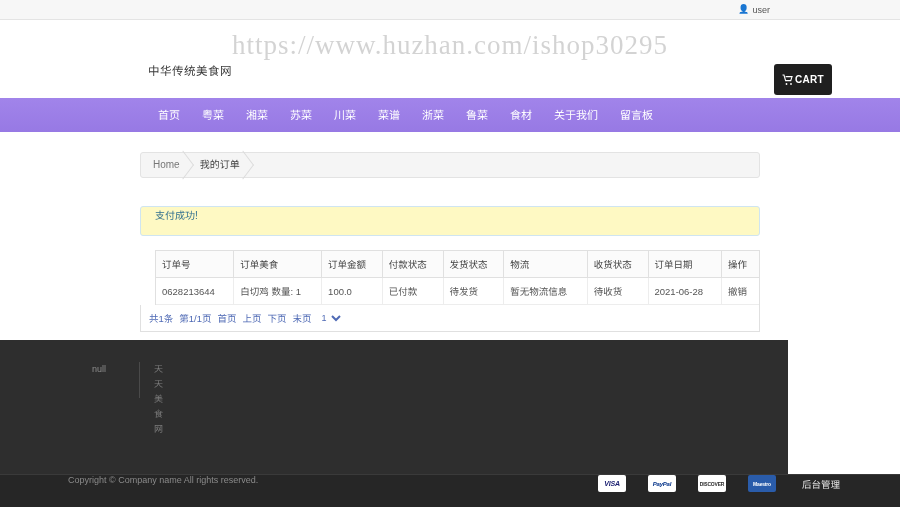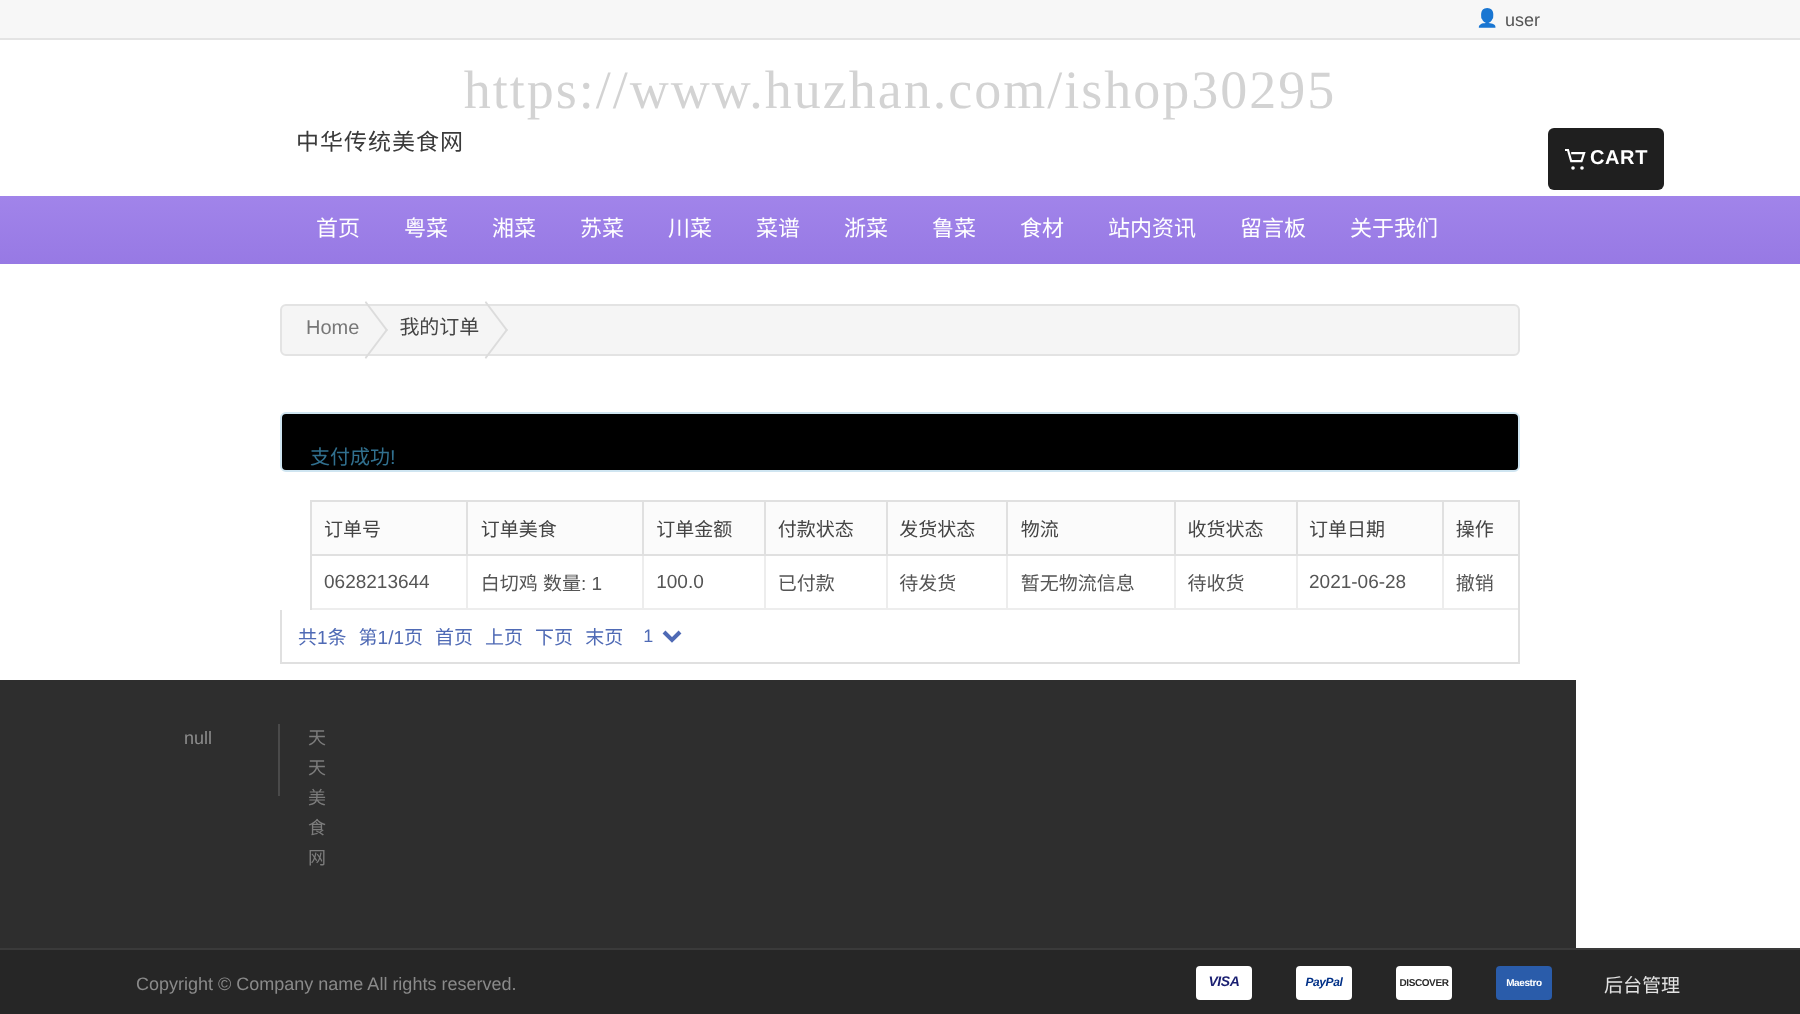--- a/index.html
+++ b/index.html
@@ -193,25 +193,25 @@
     height: 17px;
     border-top: 1px solid #dcdcdc;
     border-right: 1px solid #dcdcdc;
     transform: rotate(45deg) skew(8deg,8deg);
   }
   .crumb.active { color: #444; }
 
   .alert {
     margin-top: 28px;
     height: 30px;
-    background: #000000;
+    background: #fef9c3;
     border: 1px solid #cfe5f1;
     border-radius: 3px;
     display: flex;
-    align-items: flex-end;
+    align-items: flex-start;
     padding-left: 14px;
     font-size: 10px;
     color: #31708f;
   }
 
   
   .order-table-wrap {
     margin-top: 14px;
     border: 1px solid #e0e0e0;
     border-bottom: none;
@@ -317,21 +317,21 @@
     bottom: 0;
     left: 0;
     width: 900px;
     border-top: 1px solid #3a3a3a;
   }
   .bottombar-inner {
     width: 780px;
     margin: 0 auto;
     height: 33px;
     display: flex;
-    align-items: center;
+    align-items: flex-start;
     justify-content: space-between;
   }
   .copyright {
     font-size: 9px;
     color: #8a8a8a;
     padding-left: 8px;
   }
   .pay-row {
     display: flex;
     align-items: center;
@@ -398,23 +398,22 @@
   <div class="nav-inner" id="nav-inner">
       <div class="nav-item">首页</div>
       <div class="nav-item">粤菜</div>
       <div class="nav-item">湘菜</div>
       <div class="nav-item">苏菜</div>
       <div class="nav-item">川菜</div>
       <div class="nav-item">菜谱</div>
       <div class="nav-item">浙菜</div>
       <div class="nav-item">鲁菜</div>
       <div class="nav-item">食材</div>
-      <div class="nav-item">站内资讯</div>
+      <div class="nav-item">关于我们</div>
       <div class="nav-item">留言板</div>
-      <div class="nav-item">关于我们</div>
     </div>
 </div>
 
 <div class="content">
   <div class="container">
 
     <div class="breadcrumb">
       <div class="crumb">Home</div>
       <div class="crumb active">我的订单</div>
     </div>

